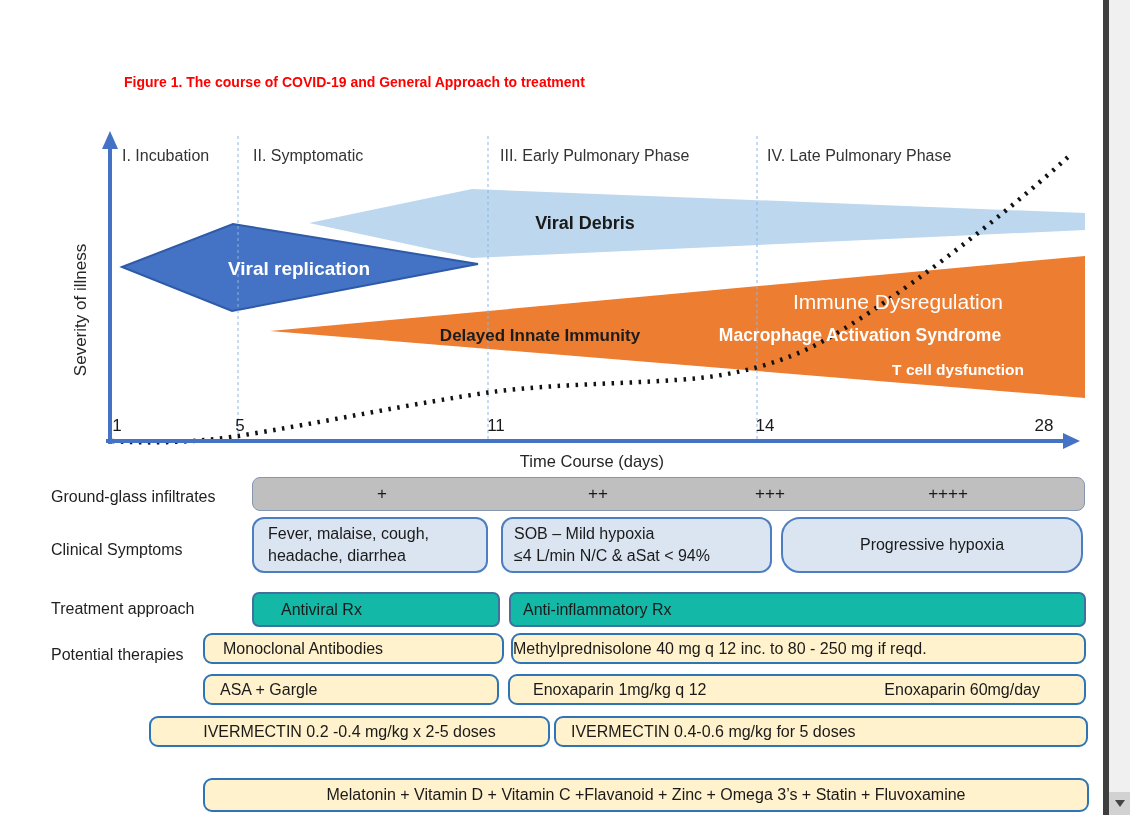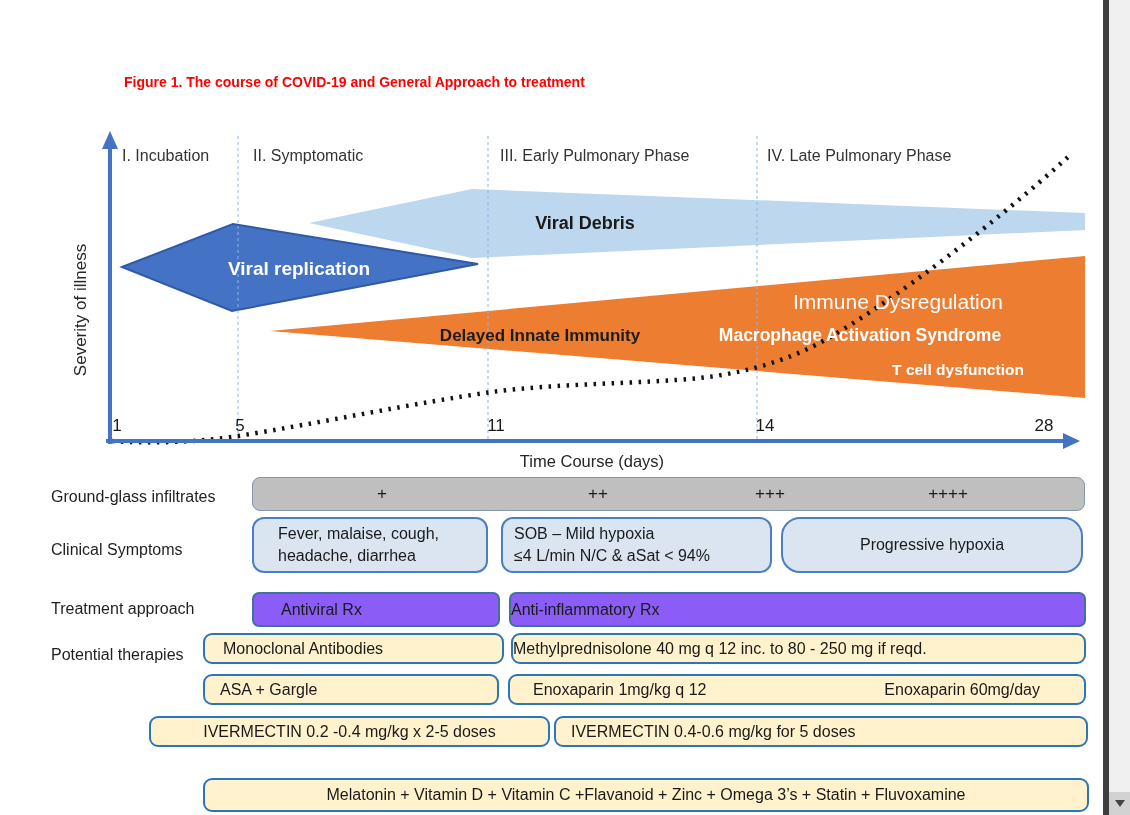--- a/index.html
+++ b/index.html
@@ -15,21 +15,21 @@
   .row-label{position:absolute;font-size:16px;color:#1f1f1f;white-space:nowrap;margin-left:36px;}
   .grade-bar{
     position:absolute;left:252px;top:477px;width:833px;height:34px;
     background:#bfbfbf;border:1.5px solid #8496b0;border-radius:8px;box-sizing:border-box;
   }
   .grade{position:absolute;top:0;height:31px;line-height:31px;transform:translateX(-50%);
     font-size:17px;color:#1a1a1a;}
   .box{position:absolute;box-sizing:border-box;display:flex;flex-direction:column;
     justify-content:center;font-size:16px;color:#1a1a1a;white-space:nowrap;}
   .clin{background:#dbe5f2;border:2px solid #4d7ebf;border-radius:12px;height:56px;top:517px;line-height:1.4;}
-  .green{background:#8b5cf6;border:2px solid #41719c;border-radius:7px;height:35px;top:592px;}
+  .green{background:#14b8a6;border:2px solid #41719c;border-radius:7px;height:35px;top:592px;}
   .yellow{background:#fff2cc;border:2px solid #2e75b6;border-radius:9px;height:31px;}
   .center{align-items:center;}
   .enox{flex-direction:row;align-items:center;justify-content:space-between;}
   .page-edge{position:absolute;left:1103px;top:0;width:6px;height:815px;background:#3e3e3e;}
   .scroll-track{position:absolute;left:1109px;top:0;width:21px;height:815px;background:#f0f0f0;}
   .scroll-btn{position:absolute;left:1109px;top:792px;width:21px;height:23px;background:#d2d2d2;
     display:flex;align-items:center;justify-content:center;}
   .tri-down{width:0;height:0;border-left:5px solid transparent;border-right:5px solid transparent;
     border-top:7px solid #454545;}
 </style>
@@ -87,36 +87,36 @@
   <div class="row-label" style="left:15px;top:600px;">Treatment approach</div>
   <div class="row-label" style="left:15px;top:646px;">Potential therapies</div>
 
   <div class="grade-bar">
     <span class="grade" style="left:129px;">+</span>
     <span class="grade" style="left:345px;">++</span>
     <span class="grade" style="left:517px;">+++</span>
     <span class="grade" style="left:695px;">++++</span>
   </div>
 
-  <div class="box clin" style="left:252px;width:236px;padding-left:24px;">
+  <div class="box clin" style="left:252px;width:236px;padding-left:14px;">
     <span>Fever, malaise, cough,</span>
     <span>headache, diarrhea</span>
   </div>
   <div class="box clin" style="left:501px;width:271px;padding-left:11px;">
     <span>SOB – Mild hypoxia</span>
     <span>≤4 L/min N/C &amp; aSat &lt; 94%</span>
   </div>
   <div class="box clin center" style="left:781px;width:302px;border-radius:19px;">
     <span>Progressive hypoxia</span>
   </div>
 
   <div class="box green" style="left:252px;width:248px;padding-left:27px;">
     <span>Antiviral Rx</span>
   </div>
-  <div class="box green" style="left:509px;width:577px;padding-left:0;">
+  <div class="box green" style="left:509px;width:577px;padding-left:12px;">
     <span>Anti-inflammatory Rx</span>
   </div>
 
   <div class="box yellow" style="left:203px;top:633px;width:301px;padding-left:18px;">
     <span>Monoclonal Antibodies</span>
   </div>
   <div class="box yellow" style="left:511px;top:633px;width:575px;">
     <span>Methylprednisolone 40 mg q 12 inc. to 80 - 250 mg if reqd.</span>
   </div>
 

